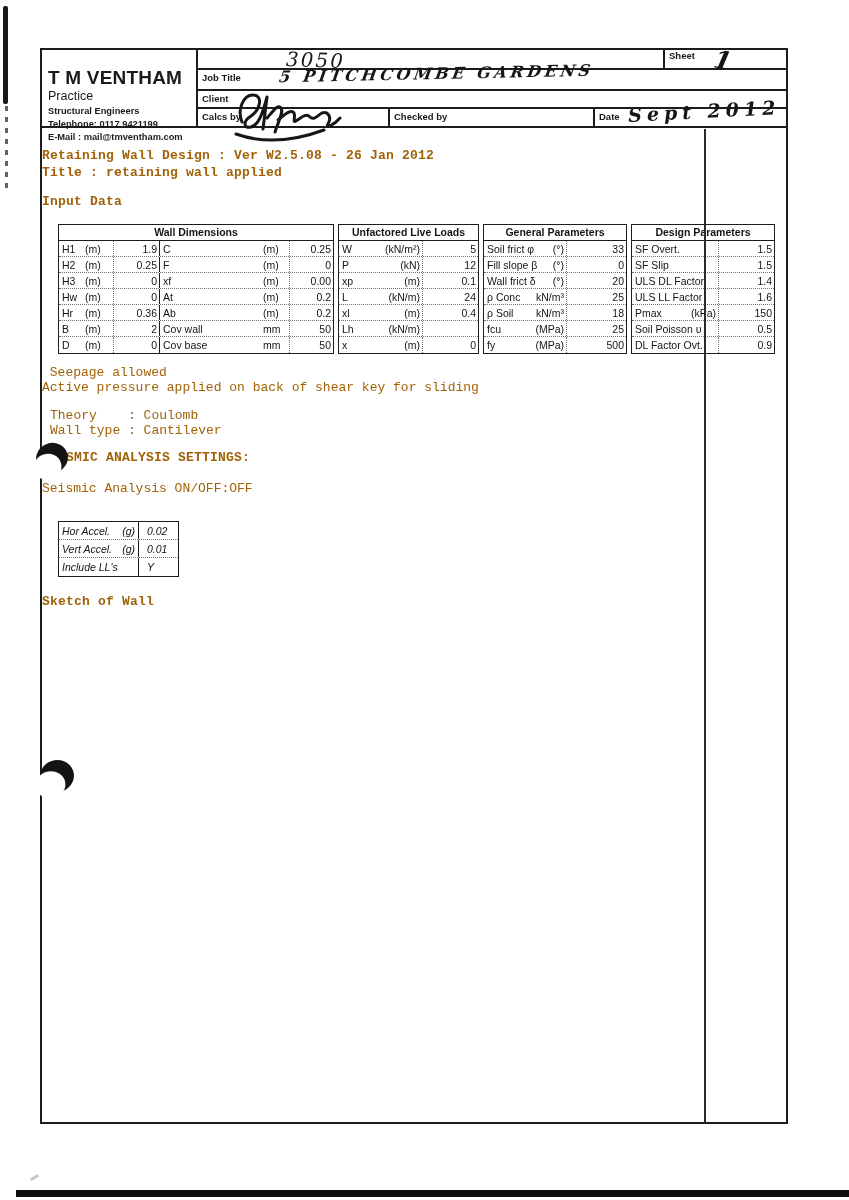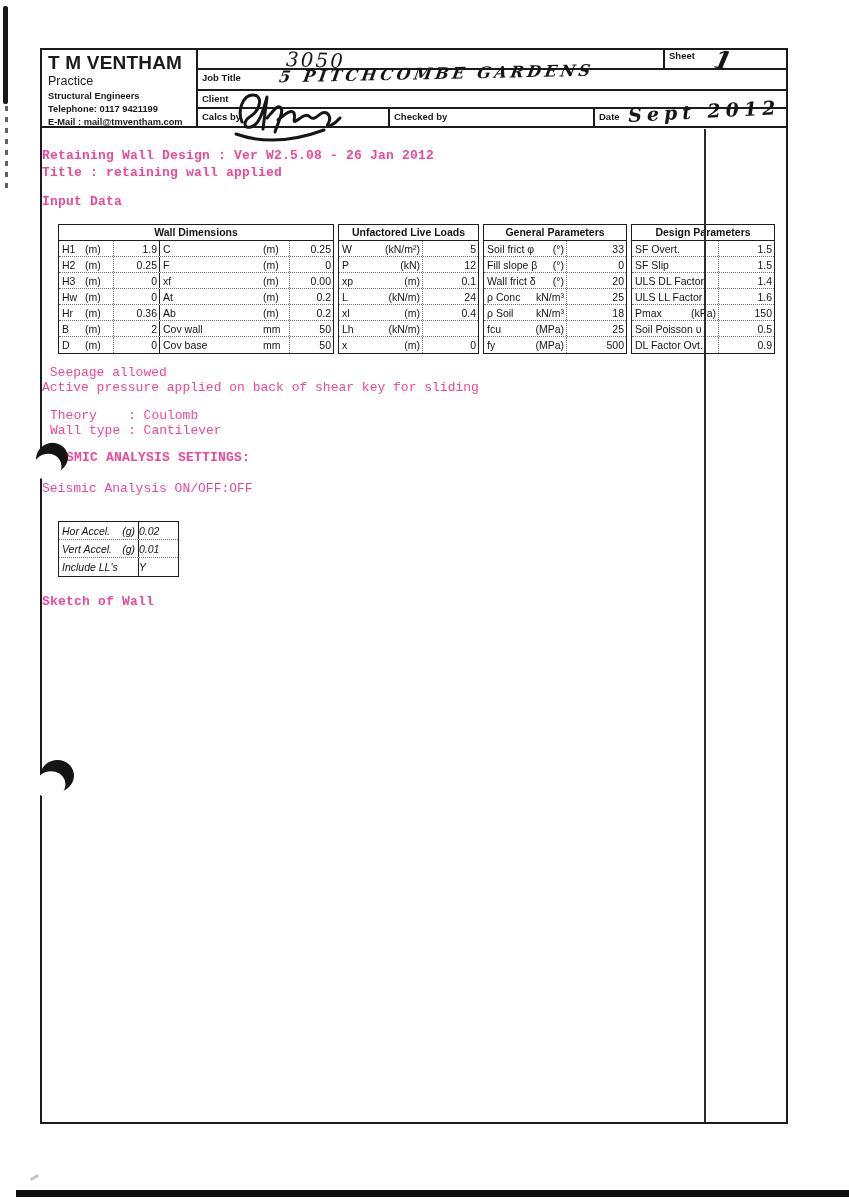--- a/index.html
+++ b/index.html
@@ -13,21 +13,21 @@
   .v-rule { position:absolute; left:704px; top:129px; width:2px; height:993px;
             background:#2b2b2b; z-index:6; }
 
   
   .hdr { position:absolute; left:40px; top:48px; width:748px; height:80px;
          border-bottom:2px solid #1c1c1c; z-index:2; }
   .hdr-cell { position:absolute; font-family:"Liberation Sans", sans-serif; }
   .hdr-label { font-size:9.5px; font-weight:bold; padding:2px 0 0 4px; color:#191919;
                font-family:"Liberation Sans", sans-serif; }
   .hdr-company { left:0; top:0; width:158px; height:78px; border-right:2px solid #1c1c1c;
-                 padding:4px 0 0 8px; }
+                 padding:19px 0 0 8px; }
   .co-name { font-size:19px; font-weight:bold; letter-spacing:0.2px; }
   .co-practice { font-size:12.5px; margin-top:0px; }
   .co-line { font-size:9.3px; font-weight:bold; margin-top:3px; }
   .hdr-jobnumber { left:158px; top:0; width:465px; height:20px; }
   .hdr-sheet { left:623px; top:0; width:123px; height:20px; border-left:2px solid #1c1c1c; }
   .hdr-jobtitle { left:158px; top:20px; width:588px; height:21px; border-top:2px solid #1c1c1c; }
   .hdr-client { left:158px; top:41px; width:588px; height:24px; border-top:2px solid #1c1c1c; }
   .hdr-row4 { left:158px; top:59px; width:588px; height:19px; border-top:2px solid #1c1c1c; }
   .hdr-calcsby { position:absolute; left:0; top:0; width:190px; height:100%; }
   .hdr-checkedby { position:absolute; left:190px; top:0; width:205px; height:100%; border-left:2px solid #1c1c1c; }
@@ -39,21 +39,21 @@
   .hw-jobnumber { left:286px; top:48px; font-size:20px; transform:rotate(2deg); letter-spacing:2px; }
   .hw-sheet { left:714px; top:46px; font-size:25px; transform:rotate(12deg); font-weight:bold; }
   .hw-jobtitle { left:280px; top:64px; font-size:16px; font-weight:bold; letter-spacing:3.5px;
                  transform:skewX(-10deg) rotate(-1.2deg); }
   .hw-date { left:628px; top:100px; font-size:19px; font-weight:bold; letter-spacing:5px;
              transform:rotate(-3deg); }
   .hw-signature { position:absolute; left:232px; top:88px; z-index:9; }
 
   
   .mono { position:absolute; font-family:"Liberation Mono","DejaVu Sans Mono",monospace;
-          font-size:13px; line-height:15px; white-space:pre; color:#ec4899; z-index:3; }
+          font-size:13px; line-height:15px; white-space:pre; color:#a16207; z-index:3; }
   .mono.b { font-weight:bold; letter-spacing:0.2px; }
 
   
   .tables-row { position:absolute; left:58px; top:224px; display:flex; z-index:4;
                 font-family:"Liberation Sans", sans-serif; font-size:10.5px; color:#141414; }
   .tbl { border:1.5px solid #1c1c1c; background:transparent; }
   .tbl + .tbl { margin-left:4px; }
   .tbl-title { height:16px; line-height:15px; text-align:center; font-weight:bold;
                border-bottom:1.5px solid #1c1c1c; }
   .tbl-body { display:block; }
@@ -76,21 +76,21 @@
   .t-des   .p-v { width:56px; }
 
   
   .seis-tbl { position:absolute; left:58px; top:521px; width:121px; border:1.5px solid #1c1c1c;
               font-family:"Liberation Sans", sans-serif; font-size:10.5px; z-index:4; color:#141414;font-style:italic; }
   .s-row { display:flex; height:18px; align-items:stretch; }
   .s-row:not(:last-child) { border-bottom:1px dotted #707070; }
   .s-row span { display:flex; align-items:center; }
   .s-l { padding-left:3px; }
   .s-u { margin-left:auto; padding-right:3px; }
-  .s-v { width:40px; border-left:1.5px solid #1c1c1c; padding-left:0; }
+  .s-v { width:40px; border-left:1.5px solid #1c1c1c; padding-left:8px; }
 
   
   .edge-streak { position:absolute; left:3px; top:6px; width:5px; height:98px; background:#181818;
                  border-radius:2px; z-index:10; }
   .edge-streak-tail { position:absolute; left:5px; top:106px; width:3px; height:84px; z-index:10;
                  background:repeating-linear-gradient(#3a3a3a 0 5px, transparent 5px 11px); opacity:.8; }
   .punch { position:absolute; border-radius:50%; background:#141414; z-index:12; }
   .punch::after { content:""; position:absolute; border-radius:50%; background:#ffffff; }
   .punch-1 { left:36px; top:443px; width:32px; height:30px; transform:rotate(-18deg); }
   .punch-1::after { left:-5px; top:9px; width:28px; height:26px; }

